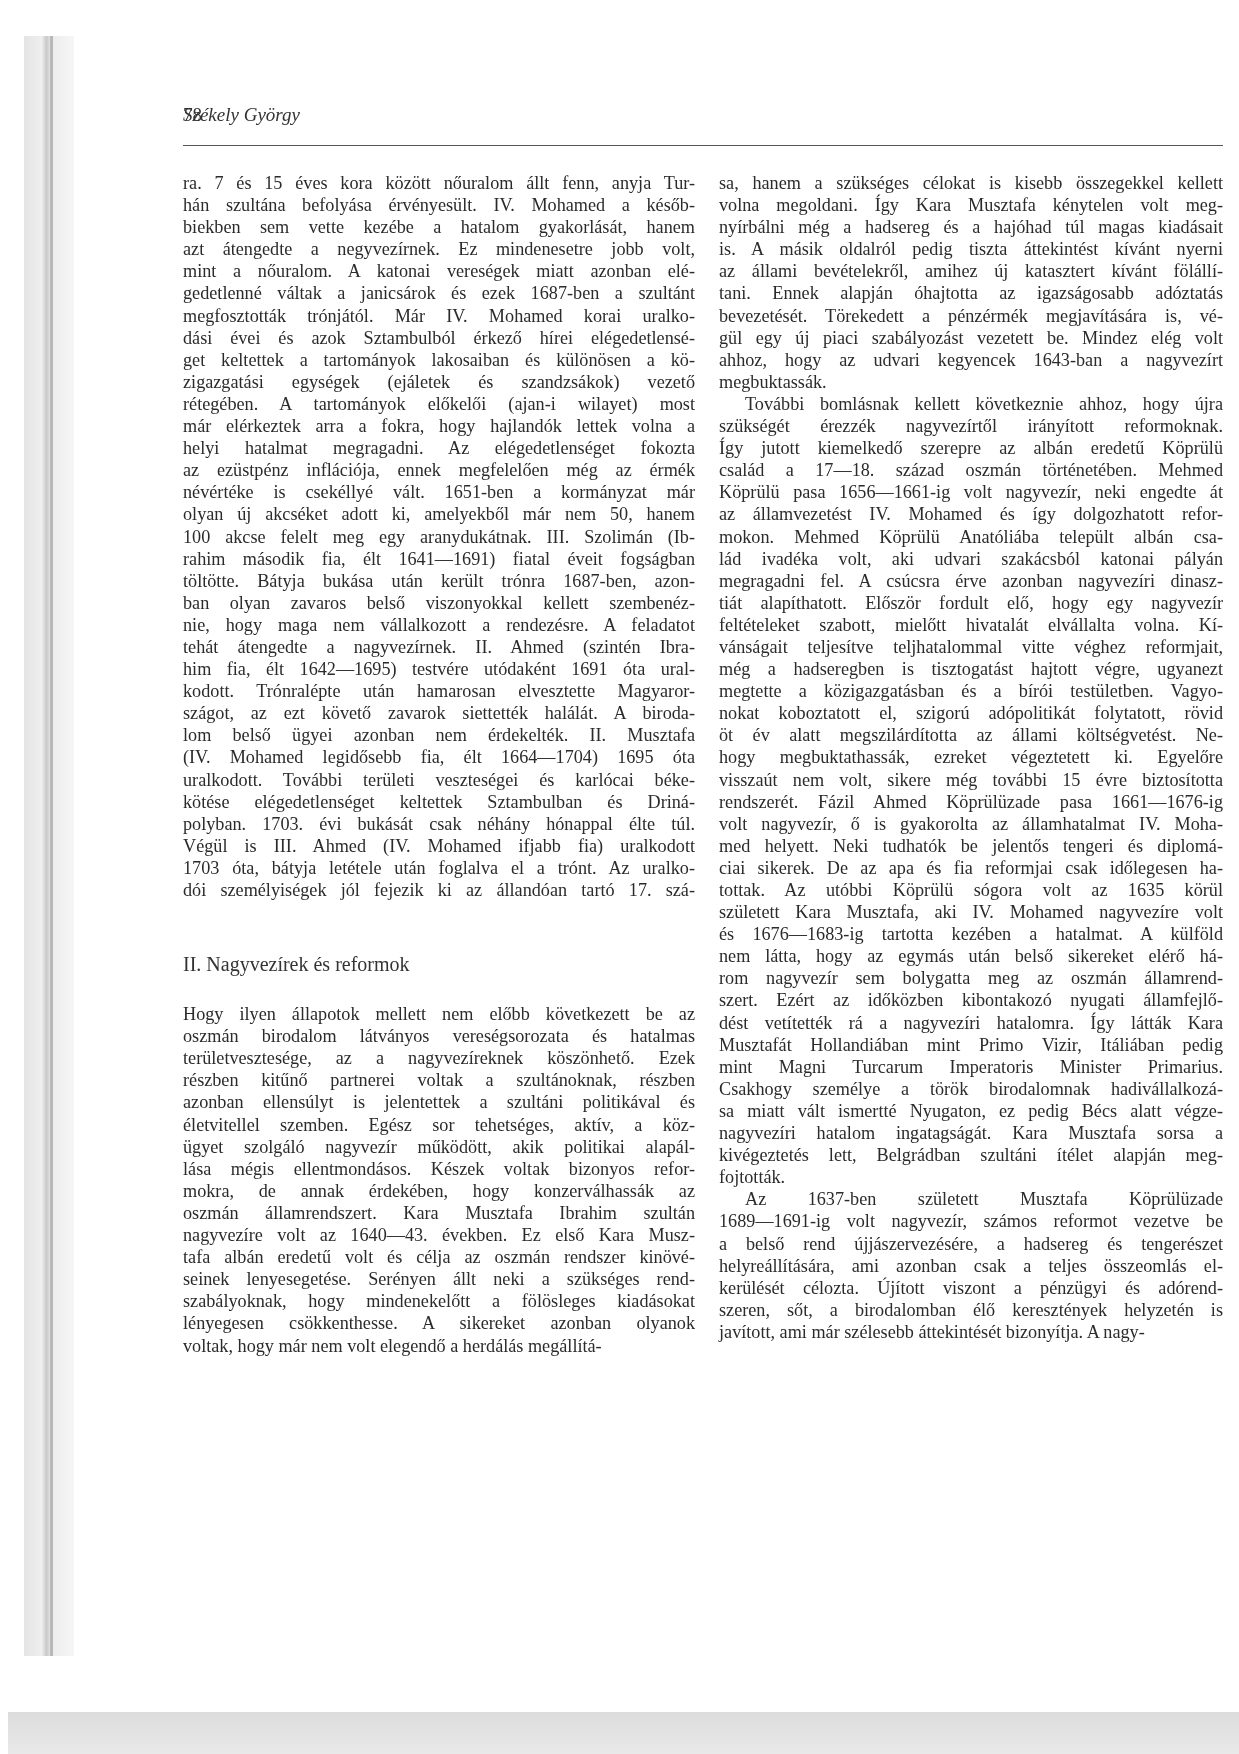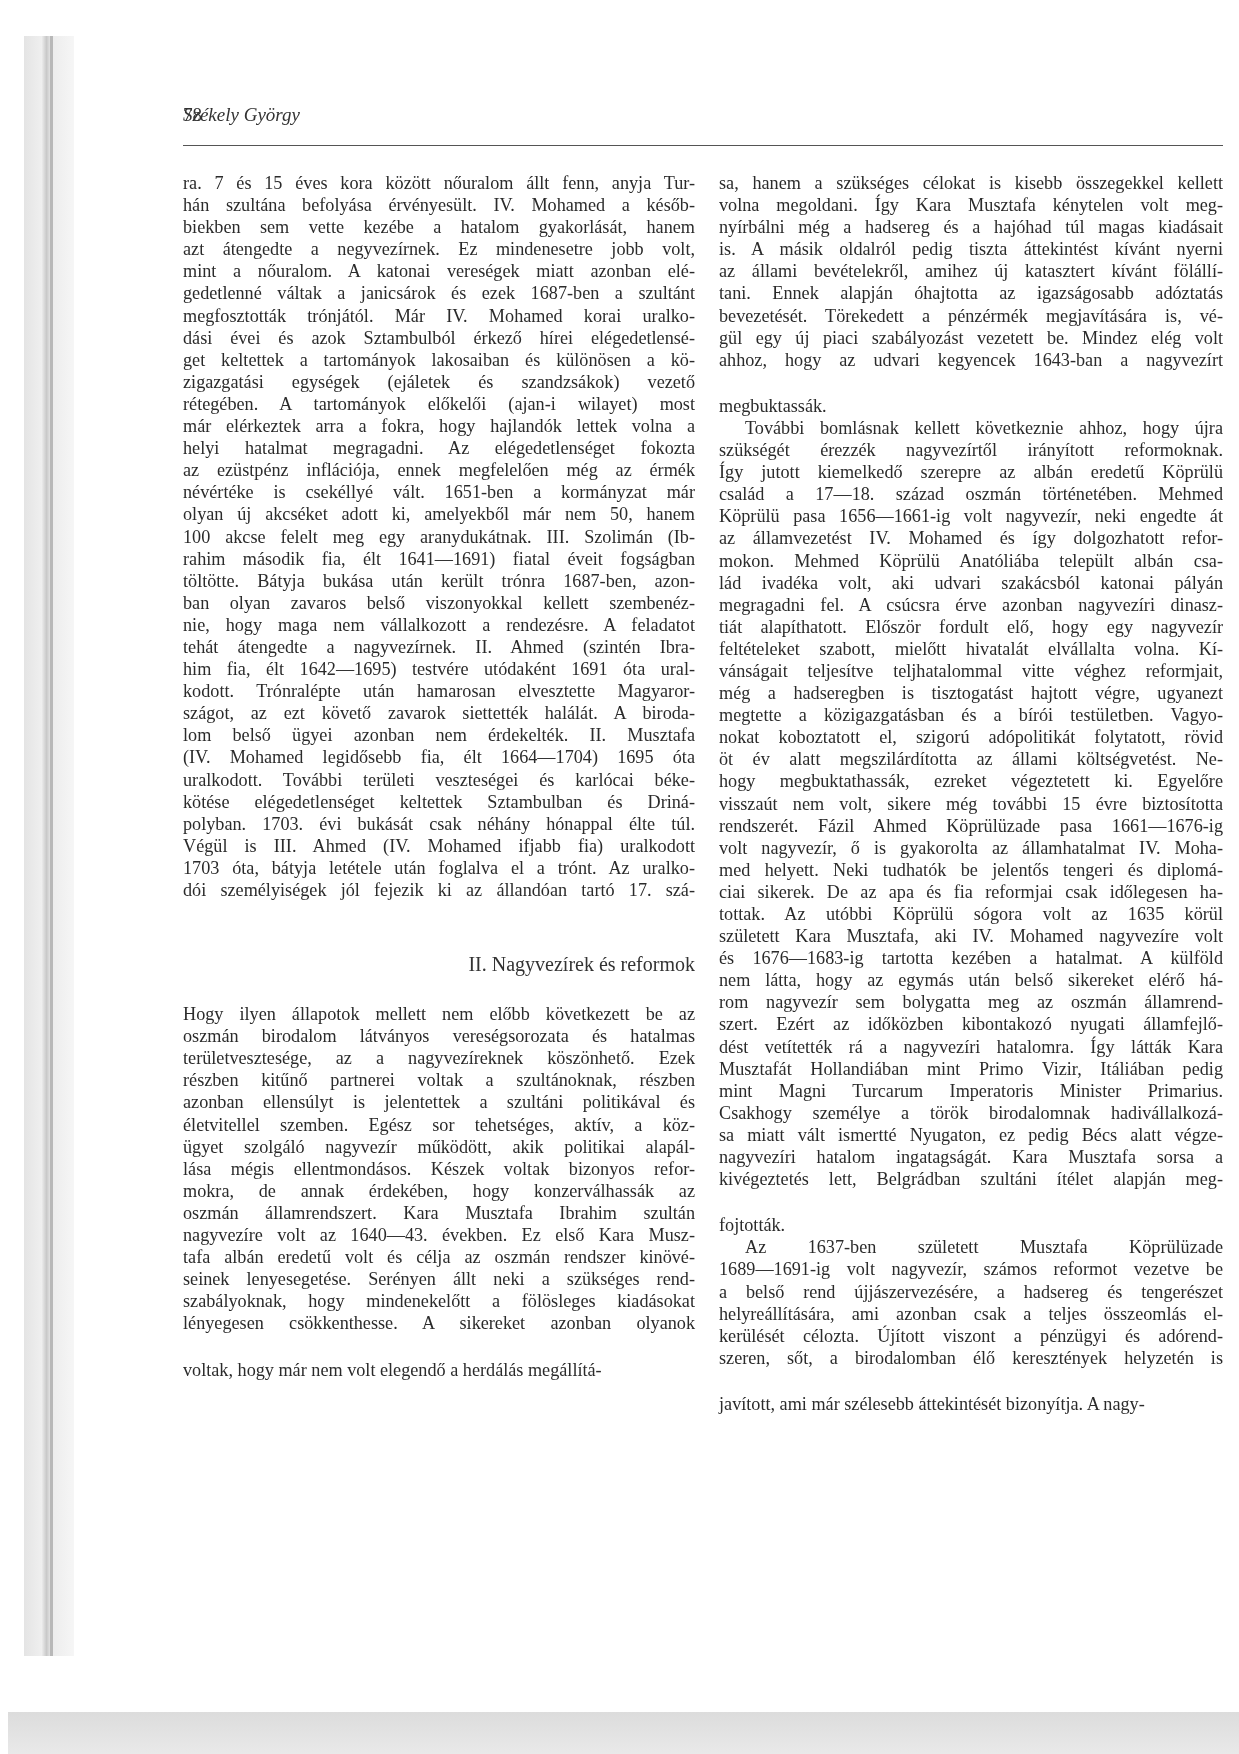--- a/index.html
+++ b/index.html
@@ -33,25 +33,25 @@
   .head-rule {
     position:absolute; left:183px; top:145px; width:1040px; height:1px; background:#555;
   }
   .column {
     position:absolute; top:172px; font-family:"Liberation Serif", serif;
     font-size:18.2px; line-height:22.1px; color:#2b2b2b;
   }
   .col-left { left:183px; width:512px; }
   .col-right { left:719px; width:504px; }
   .line { display:block; text-align:justify; text-align-last:justify; white-space:nowrap; height:22.1px; overflow:visible; }
-  .line.last { text-align-last:left;margin-top:24px; }
+  .line.last { text-align-last:left; }
   .line.indent { padding-left:26px; }
   .gap { height:50px; }
   .section-heading {
-    display:block; text-align:right; font-size:20px; height:26px; line-height:26px; margin-bottom:26px; color:#333;
+    display:block; text-align:left; font-size:20px; height:26px; line-height:26px; margin-bottom:26px; color:#333;
   }
   sup { font-size:10px; vertical-align:top; position:relative; top:-2px; }
 </style>
 </head>
 <body>
 
 <div class="scan-left-shadow"></div>
 <div class="scan-left-edge"></div>
 <div class="scan-bottom"></div>
 

